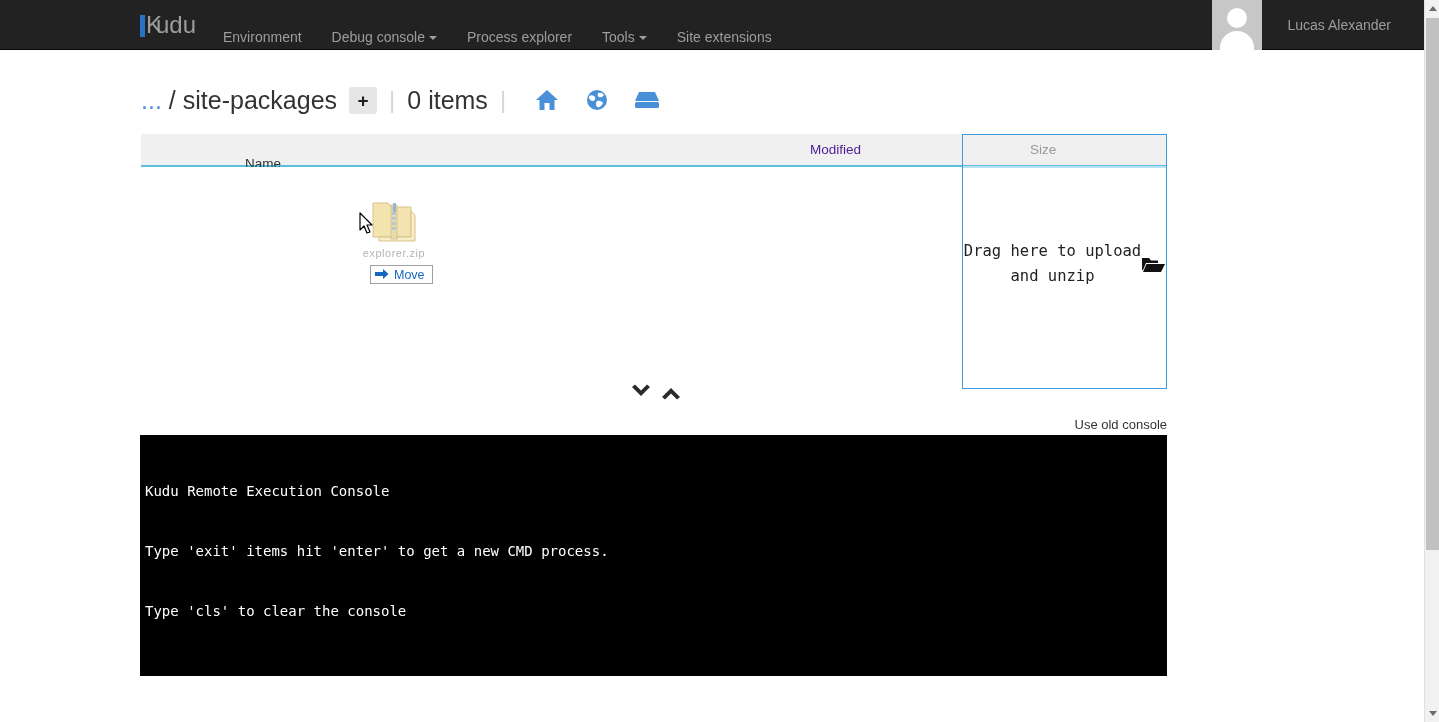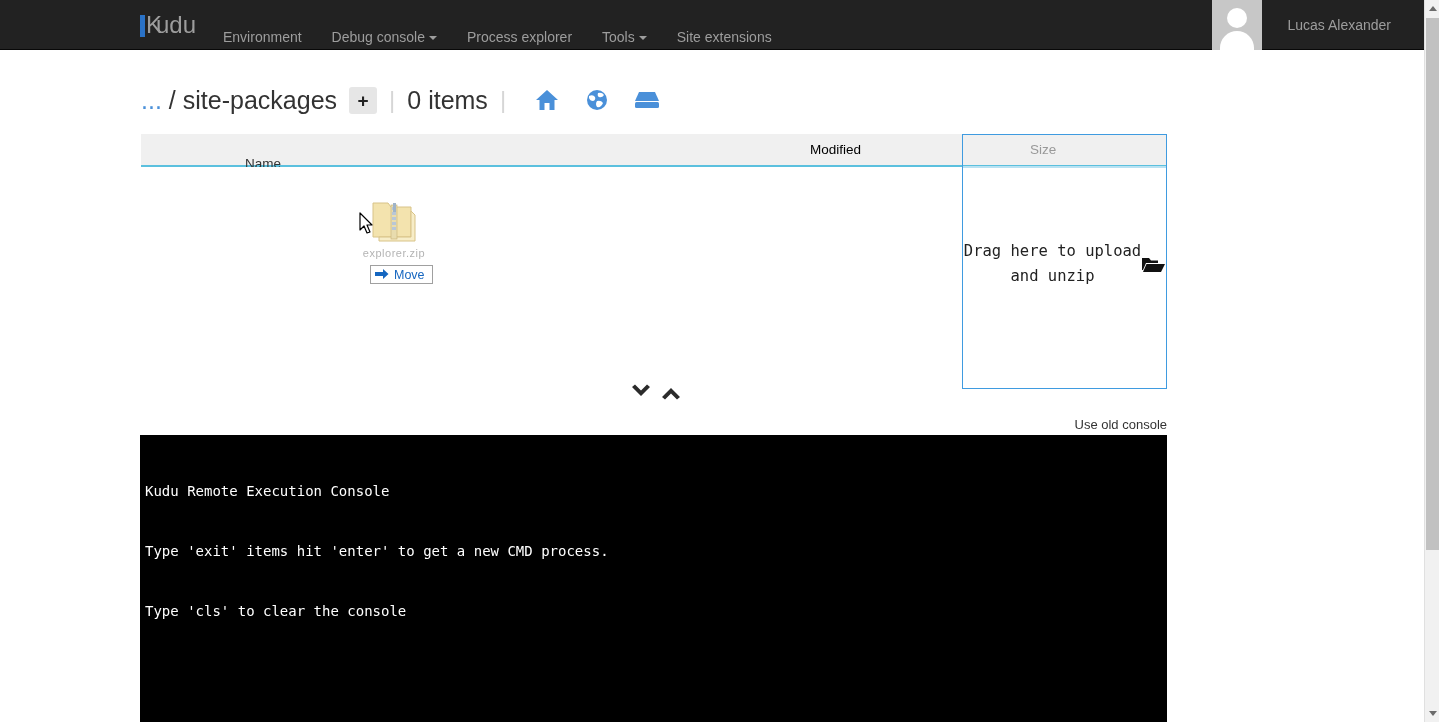--- a/index.html
+++ b/index.html
@@ -184,21 +184,21 @@
     position: absolute;
     left: 104px;
     font-size: 13.5px;
     color: #333333;
     margin-top: 28px;
   }
   .th-modified {
     position: absolute;
     left: 669px;
     font-size: 13.5px;
-    color: #000000;
+    color: #4c1d95;
   }
   .th-size {
     position: absolute;
     left: 889px;
     font-size: 13.5px;
     color: #999999;
   }
   .tbody {
     position: relative;
     height: 215px;
@@ -326,21 +326,21 @@
     color: #333333;
     text-decoration: none;
   }
 
   
   .console {
     position: absolute;
     top: 435px;
     left: 140px;
     width: 1027px;
-    height: 287px;
+    height: 241px;
     background: #000000;
     color: #ffffff;
     font-family: "DejaVu Sans Mono", monospace;
     font-size: 14px;
     line-height: 20px;
     padding: 6px 0 12px 5px;
     box-sizing: border-box;
     overflow: hidden;
     white-space: pre;
   }

